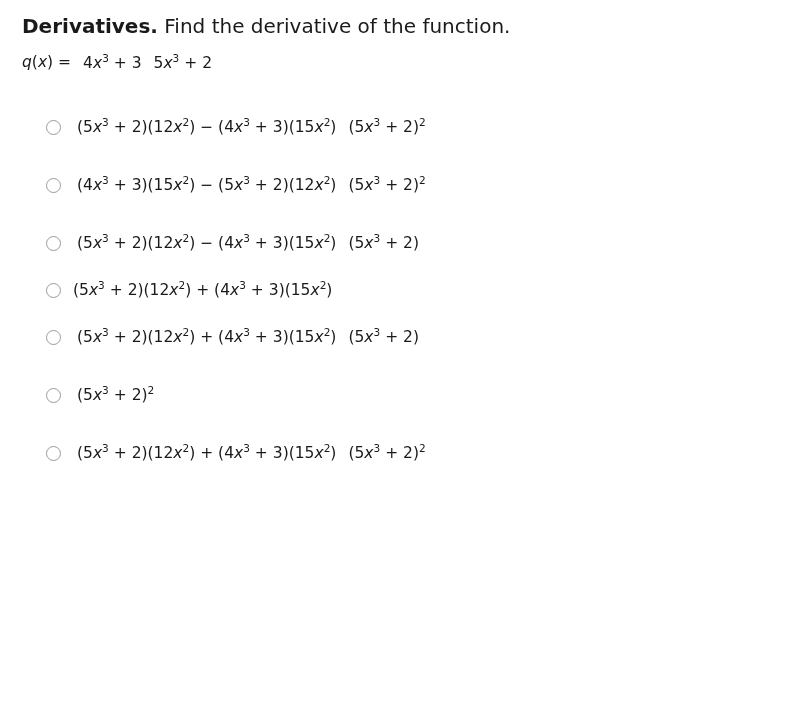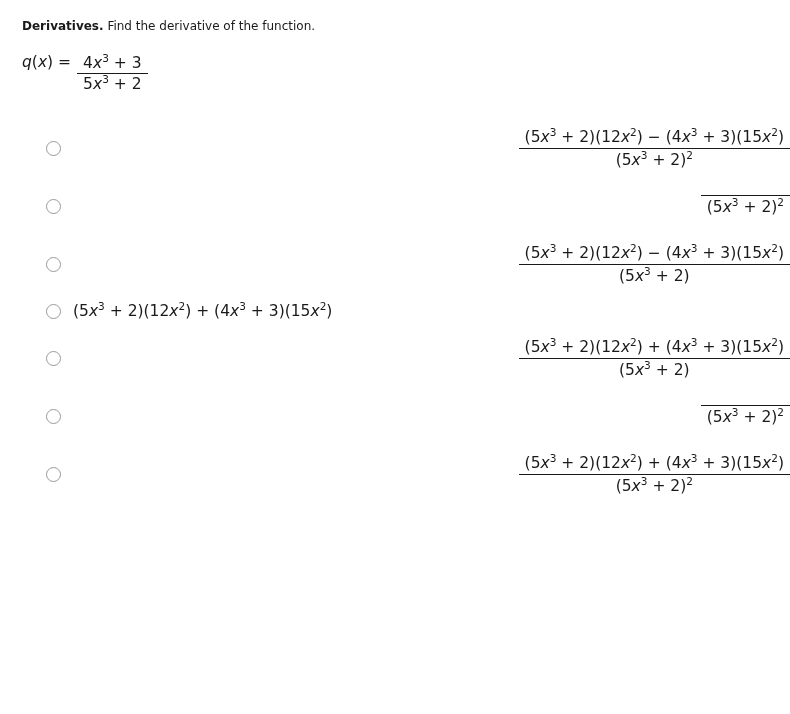--- a/index.html
+++ b/index.html
@@ -13,21 +13,21 @@
     font-family: "DejaVu Sans", sans-serif;
     color: #1a1a1a;
     position: relative;
     overflow: hidden;
   }
   .page {
     padding: 10px 0 0 18px;
     box-sizing: border-box;
   }
   .prompt {
-    font-size: 12px;
+    font-size: 20px;
     line-height: 20px;
     margin: 6px 0 8px 4px;
     color: #1a1a1a;
   }
   .prompt .lead {
     font-weight: bold;
   }
   
   .question {
     display: flex;
@@ -39,21 +39,21 @@
     font-size: 15.5px;
     white-space: nowrap;
     padding-right: 6px;
   }
   .qlabel i {
     font-style: italic;
   }
   
   .frac {
     display: inline-flex;
-    flex-direction: column;
+    flex-direction: row;
     align-items: center;
     vertical-align: middle;
   }
   .frac .num,
   .frac .den {
     padding: 1px 6px;
     white-space: nowrap;
     text-align: center;
   }
   .frac .bar {
@@ -70,21 +70,21 @@
   
   .options {
     margin: 26px 0 0 28px;
   }
   .option {
     display: flex;
     align-items: center;
     margin-bottom: 2px;
     min-height: 34px;
   }
-  .option.tall { min-height: 56px; justify-content: space-between; }
+  .option.tall { min-height: 56px; }
   .radio {
     width: 13px;
     height: 13px;
     border: 1px solid #9a9a9a;
     border-radius: 50%;
     background: #fff;
     flex: 0 0 auto;
     margin-right: 10px;
   }
   .option.tall .radio {
@@ -127,20 +127,21 @@
           <span class="bar"></span>
           <span class="den">(5<span class="ital">x</span><sup>3</sup> + 2)<sup>2</sup></span>
         </span>
       </span>
     </div>
 
     <div class="option tall">
       <span class="radio"></span>
       <span class="opt-body">
         <span class="frac">
+          <span class="num">(4<span class="ital">x</span><sup>3</sup> + 3)(15<span class="ital">x</span><sup>2</sup>) − (5<span class="ital">x</span><sup>3</sup> + 2)(12<span class="ital">x</span><sup>2</sup>)</span>
           <span class="bar"></span>
           <span class="den">(5<span class="ital">x</span><sup>3</sup> + 2)<sup>2</sup></span>
         </span>
       </span>
     </div>
 
     <div class="option tall">
       <span class="radio"></span>
       <span class="opt-body">
         <span class="frac">

